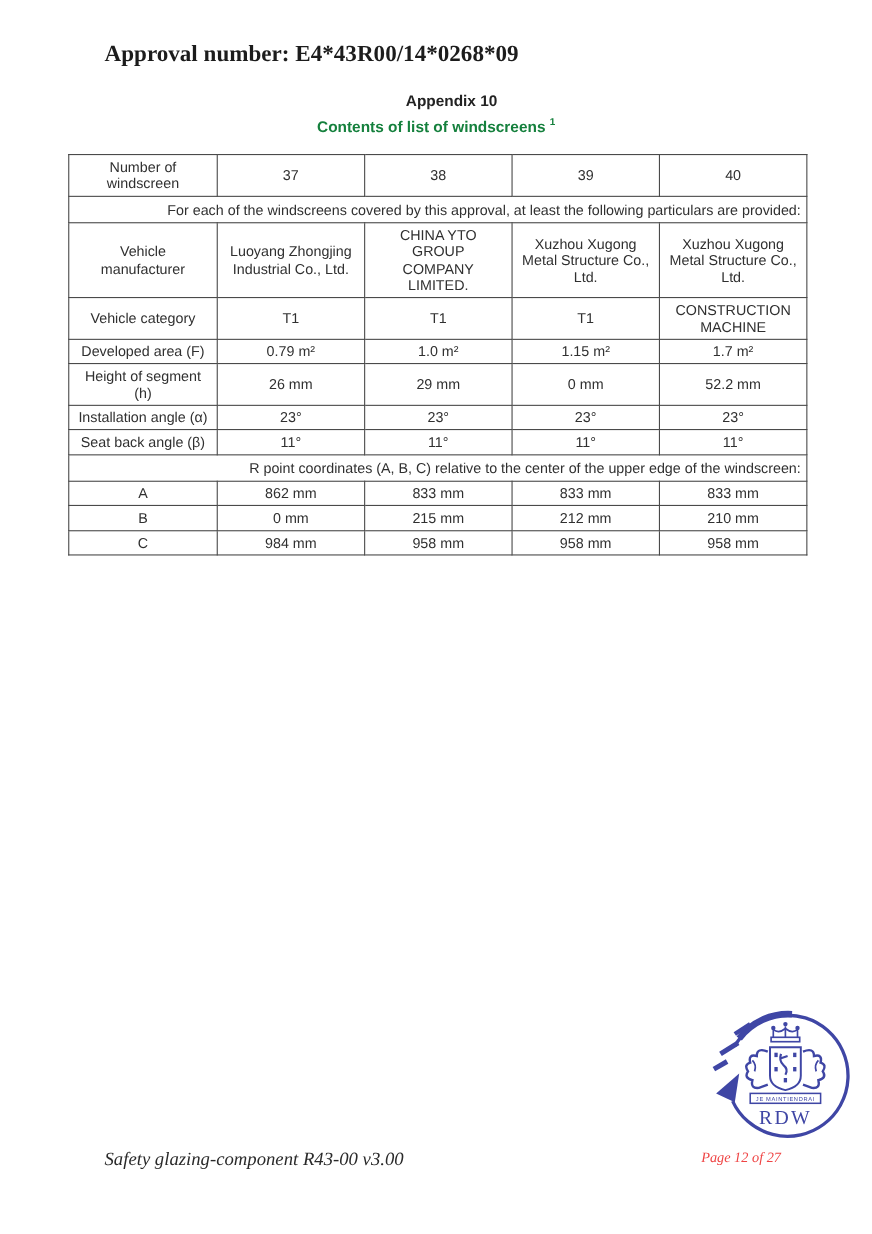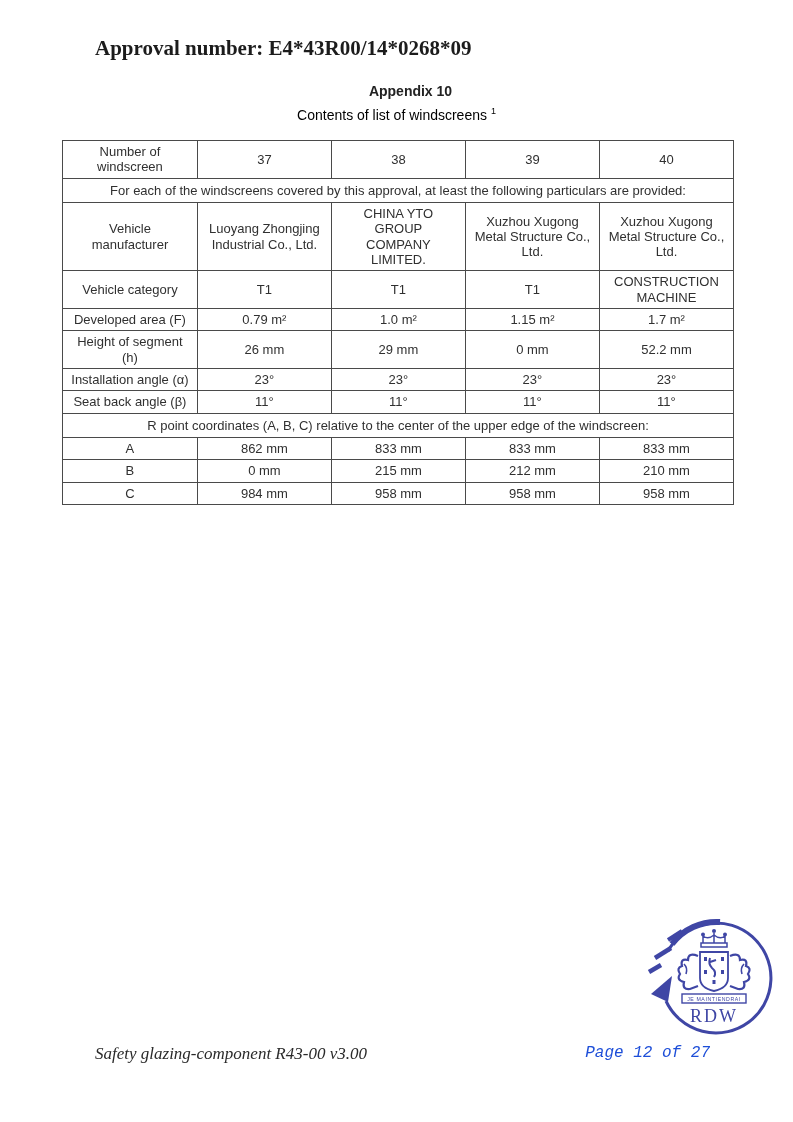--- a/index.html
+++ b/index.html
@@ -6,41 +6,41 @@
   .page{
     position:relative;width:793px;height:1122px;background:#ffffff;
     font-family:"Liberation Sans",sans-serif;color:#303030;overflow:hidden;
   }
   .approval{
     position:absolute;left:95px;top:36px;
     font-family:"Liberation Serif",serif;font-weight:bold;font-size:21px;color:#1c1c1c;
   }
   .titles{position:absolute;left:0;top:83px;width:100%;text-align:center;}
   .appendix-title{font-weight:bold;font-size:14px;color:#222;padding-left:28px;}
-  .contents-title{font-weight:normal;font-size:14px;color:#000000;margin-top:7px;}
+  .contents-title{font-weight:bold;font-size:14px;color:#15803d;margin-top:7px;}
   .contents-title sup{font-size:9px;}
   .tablewrap{position:absolute;left:62px;top:140px;width:672px;}
   table.ws{
     border-collapse:collapse;width:100%;table-layout:fixed;
     font-size:13px;color:#303030;
   }
   table.ws td{
     border:1px solid #4a4a4a;text-align:center;vertical-align:middle;
     padding:3px 6px;line-height:1.18;
   }
-  table.ws td.note{text-align:center;padding:4px 5px;}
+  table.ws td.note{text-align:right;padding:4px 5px;}
   table.ws td.mfr{padding:3px 8px;}
   .narrow{display:inline-block;max-width:88px;}
   .footer-left{
     position:absolute;left:95px;top:1044px;
     font-family:"Liberation Serif",serif;font-style:italic;font-size:17px;color:#2a2a2a;
   }
   .footer-right{
     position:absolute;right:83px;top:1044px;
-    font-family:Liberation Mono, monospace;font-style:italic;font-size:16px;color:#1d4ed8;
+    font-family:Liberation Serif, serif;font-style:italic;font-size:13px;color:#ef4444;
   }
   .stamp{position:absolute;left:638px;top:914px;width:144px;height:136px;}
   .stamp svg{width:100%;height:100%;}
   .st{stroke:var(--stamp-color,#3f46a5);fill:none;}
   .sf{fill:var(--stamp-color,#3f46a5);stroke:none;}
   .stext{fill:var(--stamp-color,#3f46a5);font-family:"Liberation Serif",serif;}
   .smotto{fill:var(--stamp-color,#3f46a5);font-family:"Liberation Sans",sans-serif;}
 </style>
 </head>
 <body style="--stamp-color: #3f46a5;">

